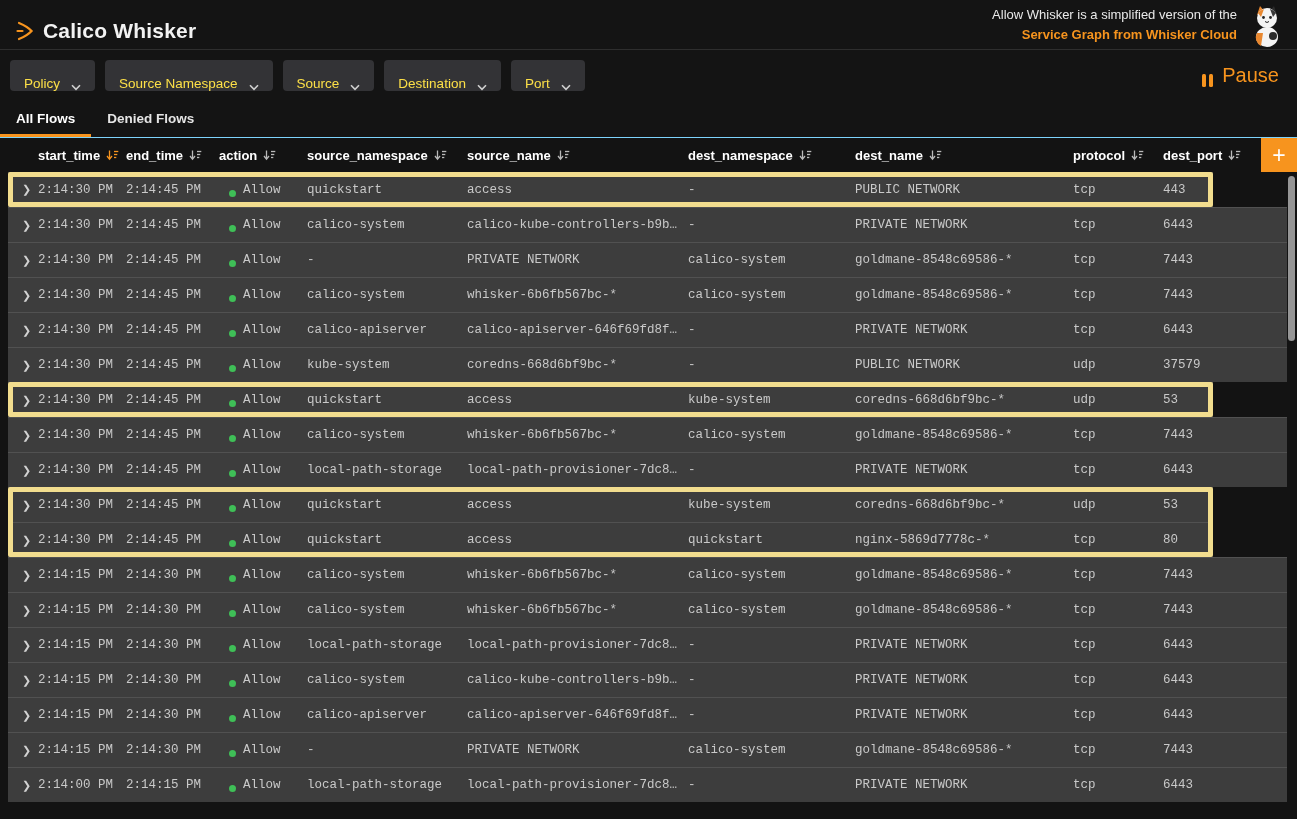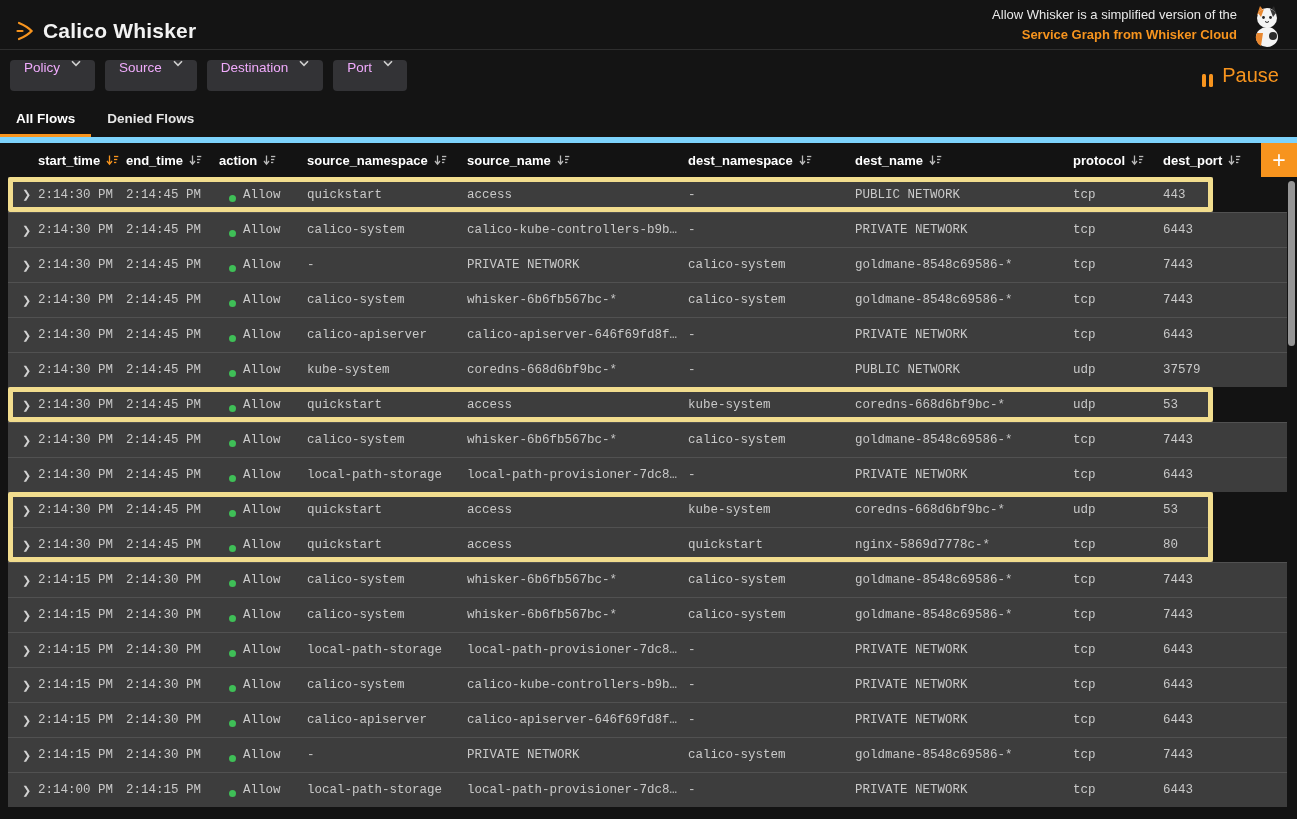--- a/index.html
+++ b/index.html
@@ -20,31 +20,31 @@
   
   .topbar{height:50px;display:flex;align-items:center;padding:0 10px 0 14px;
     background:#141414;border-bottom:1px solid #2e2e2e;}
   .logo{display:flex;align-items:center;gap:5px;margin-top:12px;}
   .logo-title{color:#f2f2f2;font-size:21px;font-weight:bold;letter-spacing:.2px;}
   .tagline{margin-left:auto;text-align:right;font-size:13px;color:#e9e9e9;line-height:1.5;}
   .tagline-link{color:var(--accent);font-weight:bold;text-decoration:none;cursor:pointer;}
   .mascot{width:40px;height:44px;margin-left:10px;flex:0 0 auto;}
   
   .filterbar{height:50px;display:flex;align-items:center;gap:10px;padding:0 14px 0 10px;background:#141414;}
-  .filter-btn{background:#333336;color:#f0abfc;font-size:13.5px;height:31px;padding:0 14px;
-    border:none;border-radius:4px;display:flex;align-items:flex-start;gap:11px;cursor:pointer;
+  .filter-btn{background:#333336;color:#fde047;font-size:13.5px;height:31px;padding:0 14px;
+    border:none;border-radius:4px;display:flex;align-items:flex-end;gap:11px;cursor:pointer;
     font-family:"Liberation Sans", sans-serif;}
   .chev-down{display:inline-flex;color:#cfcfcf;}
   .pause-btn{margin-left:auto;background:none;border:none;color:var(--accent);
     display:flex;align-items:flex-end;gap:9px;font-size:20px;cursor:pointer;
     font-family:"Liberation Sans", sans-serif;padding:0 4px;}
   .pause-icon{display:inline-flex;gap:3px;}
   .pause-icon i{width:4px;height:13px;background:var(--accent);border-radius:1.5px;}
   
-  .tabbar{display:flex;background:#141414;border-bottom:6px solid #7dd3fc;}
+  .tabbar{display:flex;background:#141414;border-bottom:1px solid #7dd3fc;}
   .tab{padding:11px 16px 8px;font-size:13.5px;font-weight:bold;color:#e5e5e5;
     border:none;background:none;cursor:pointer;border-bottom:3px solid transparent;
     font-family:"Liberation Sans", sans-serif;}
   .tab.active{color:#ffffff;border-bottom-color:var(--accent);}
   
   .table-area{position:relative;height:684px;background:var(--pagebg);}
   .grid-cols{display:grid;grid-template-columns:30px 88px 93px 88px 160px 221px 167px 218px 90px 124px;}
   .thead{margin-left:8px;width:1279px;height:34px;align-items:center;
     color:#ffffff;font-size:13px;font-weight:bold;}
   .th{display:flex;align-items:center;gap:6px;white-space:nowrap;cursor:pointer;}
@@ -108,20 +108,28 @@
   <span id="filter-buttons" style="display:flex;gap:10px;">
       <button class="filter-btn">
         <span>Policy</span>
         <span class="chev-down">
           <svg width="10" height="7" viewBox="0 0 10 7" fill="none" stroke="currentColor" stroke-width="1.6">
             <path d="M1 1.2 L5 5.4 L9 1.2"></path>
           </svg>
         </span>
       </button>
       <button class="filter-btn">
+        <span>Source Namespace</span>
+        <span class="chev-down">
+          <svg width="10" height="7" viewBox="0 0 10 7" fill="none" stroke="currentColor" stroke-width="1.6">
+            <path d="M1 1.2 L5 5.4 L9 1.2"></path>
+          </svg>
+        </span>
+      </button>
+      <button class="filter-btn">
         <span>Source</span>
         <span class="chev-down">
           <svg width="10" height="7" viewBox="0 0 10 7" fill="none" stroke="currentColor" stroke-width="1.6">
             <path d="M1 1.2 L5 5.4 L9 1.2"></path>
           </svg>
         </span>
       </button>
       <button class="filter-btn">
         <span>Destination</span>
         <span class="chev-down">

